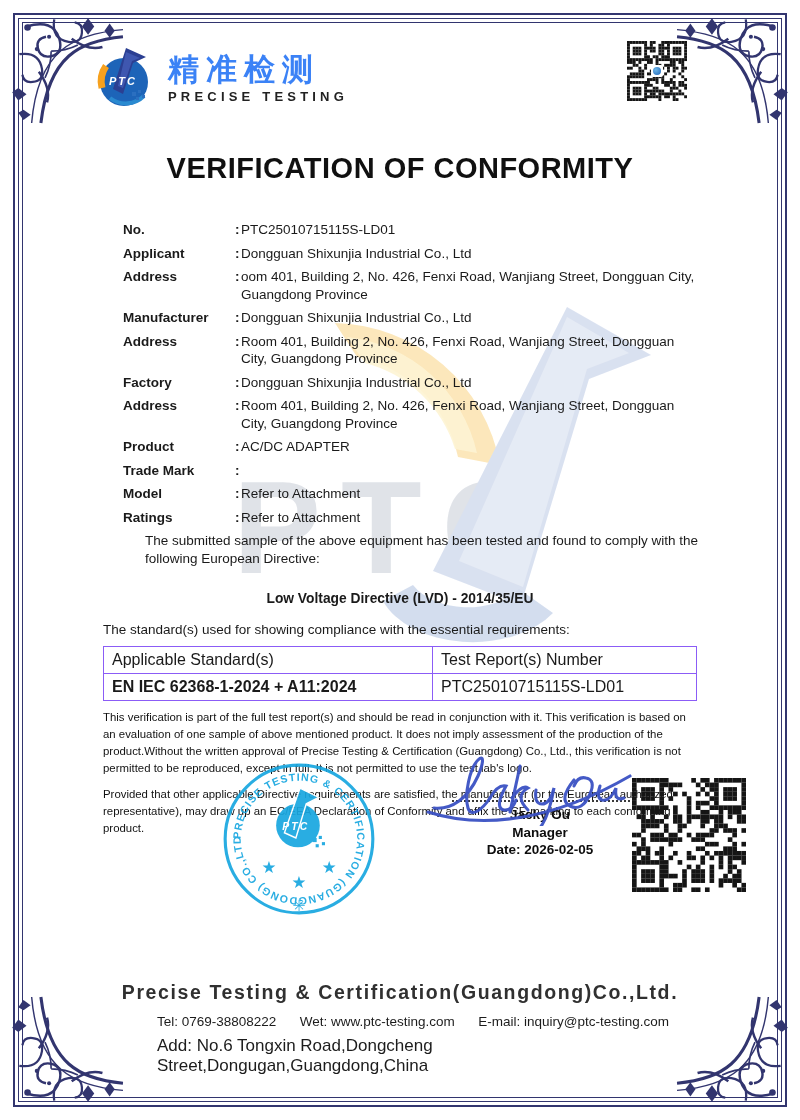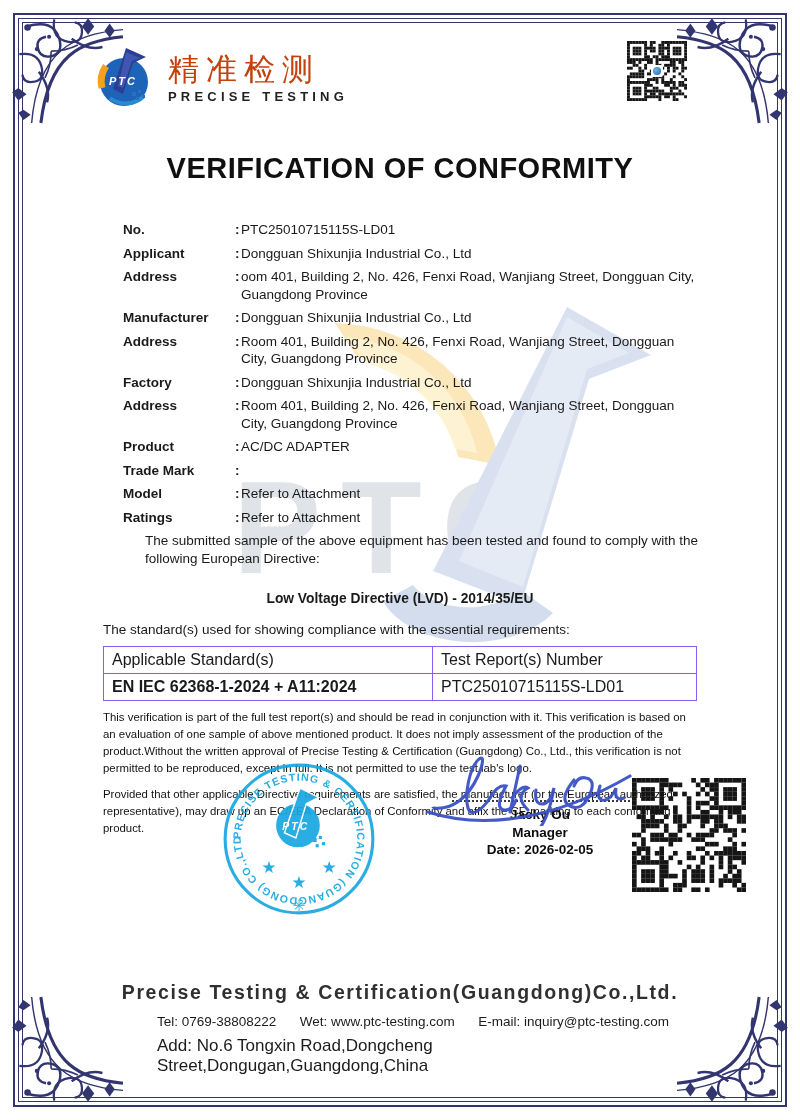--- a/index.html
+++ b/index.html
@@ -12,21 +12,21 @@
   .frame-a{position:absolute;inset:13px;border:2px solid #32356f;pointer-events:none;}
   .frame-b{position:absolute;inset:18px;border:1px solid #32356f;pointer-events:none;}
   .frame-c{position:absolute;inset:22px;border:1px solid #32356f;pointer-events:none;}
   .corner{position:absolute;width:118px;height:118px;pointer-events:none;z-index:1;}
   .corner.tl{top:6px;left:6px;}
   .corner.tr{top:6px;right:6px;transform:scaleX(-1);}
   .corner.bl{bottom:6px;left:6px;transform:scaleY(-1);}
   .corner.br{bottom:6px;right:6px;transform:scale(-1,-1);}
   
   .header{position:absolute;top:46px;left:92px;display:flex;align-items:center;gap:10px;z-index:3;}
-  .logo-text .cn{font-size:31px;font-weight:normal;letter-spacing:7px;color:#c2410c;line-height:1.05;}
+  .logo-text .cn{font-size:31px;font-weight:bold;letter-spacing:7px;color:#3b82f6;line-height:1.05;}
   .logo-text .en{font-size:13px;font-weight:bold;letter-spacing:4.2px;color:#222;margin-top:3px;}
   .qr-top{position:absolute;top:41px;left:627px;width:60px;height:60px;z-index:3;}
   .qr-top-logo{position:absolute;top:24px;left:24px;width:12px;height:12px;background:#fff;border-radius:2px;
     display:flex;align-items:center;justify-content:center;}
   .qr-top-logo i{display:block;width:8px;height:8px;border-radius:50%;
     background:radial-gradient(circle at 35% 35%,#6db6e8,#1d64b8);}
   
   .title{position:absolute;top:152px;left:0;width:100%;text-align:center;
     font-size:29px;font-weight:bold;letter-spacing:.5px;color:#101010;z-index:3;}
   

